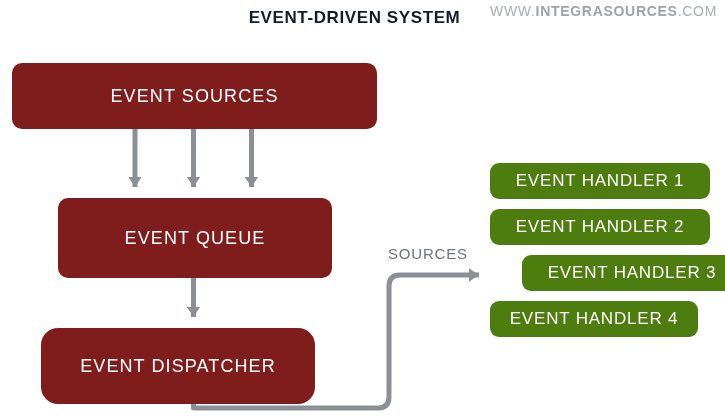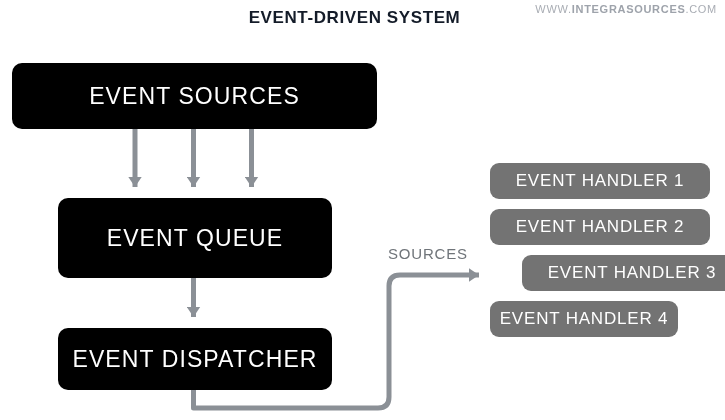--- a/index.html
+++ b/index.html
@@ -29,21 +29,21 @@
     font-weight: bold;
     letter-spacing: 0.6px;
     color: #141c29;
     white-space: nowrap;
     margin-left: 24px;
   }
   .watermark {
     position: absolute;
     right: 8px;
     top: 3px;
-    font-size: 11px;
+    font-size: 14px;
     letter-spacing: 0.7px;
     color: #a9adb4;
     white-space: nowrap;
   }
   .watermark .wm-strong {
     font-weight: bold;
     color: #9ea3ab;
   }
 
   
@@ -51,41 +51,41 @@
     position: absolute;
     display: flex;
     align-items: center;
     justify-content: center;
     border-radius: 10px;
     color: #ffffff;
     box-sizing: border-box;
     white-space: nowrap;
   }
   .node-light {
-    background: #000000;
-    font-size: 23px;
+    background: #7f1d1d;
+    font-size: 18px;
     font-weight: 300;
     letter-spacing: 1.1px;
   }
   .node-dark {
-    background: #737373;
+    background: #4d7c0f;
     border-radius: 9px;
     font-size: 17px;
     font-weight: 300;
     letter-spacing: 0.8px;
   }
 
   #node-sources   { left: 12px;  top: 63px;  width: 365px; height: 66px; }
   #node-queue     { left: 58px;  top: 198px; width: 274px; height: 80px; }
-  #node-dispatch  { left: 58px;  top: 328px; width: 274px; height: 62px; }
+  #node-dispatch  { left: 41px;  top: 328px; width: 274px; height: 76px; border-radius: 17px; }
 
   #handler-1 { left: 490px; top: 163px; width: 220px; height: 36px; }
   #handler-2 { left: 490px; top: 209px; width: 220px; height: 36px; }
   #handler-3 { left: 490px; top: 255px; width: 220px; height: 36px; margin-left: 32px; }
-  #handler-4 { left: 490px; top: 301px; width: 188px; height: 36px; }
+  #handler-4 { left: 490px; top: 301px; width: 208px; height: 36px; }
 
   
   #connectors {
     position: absolute;
     left: 0;
     top: 0;
     width: 725px;
     height: 420px;
   }
 

